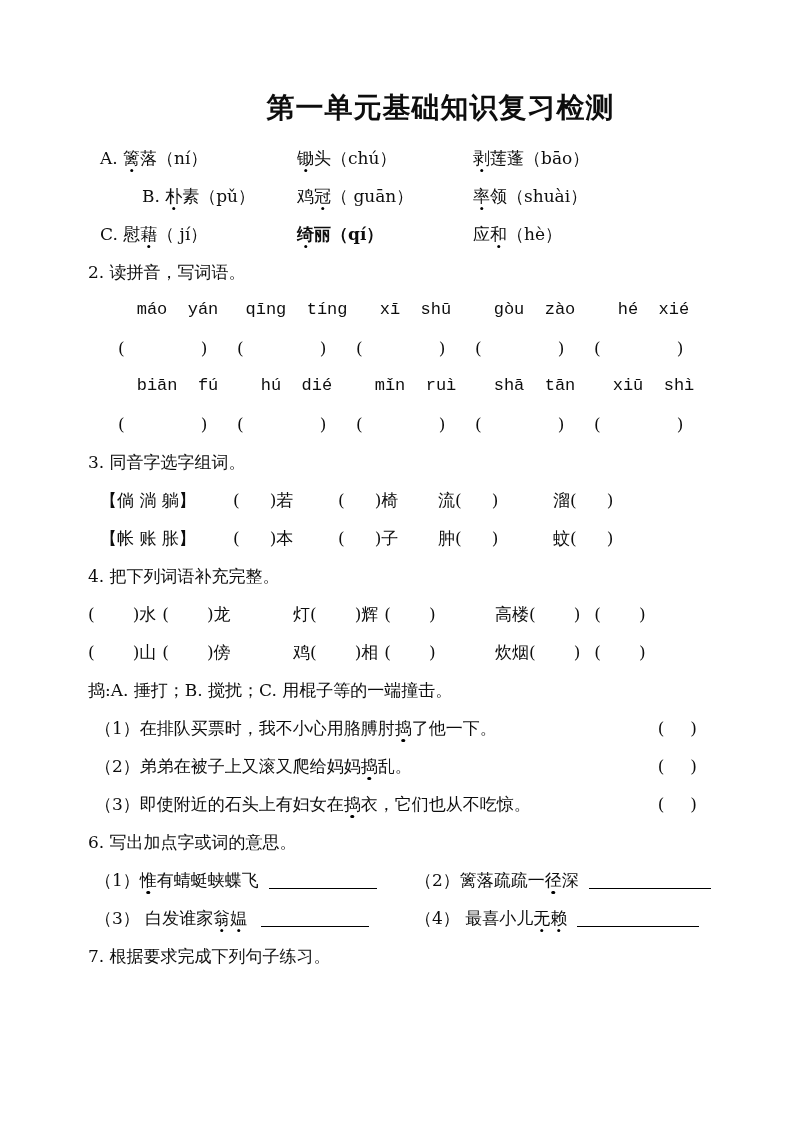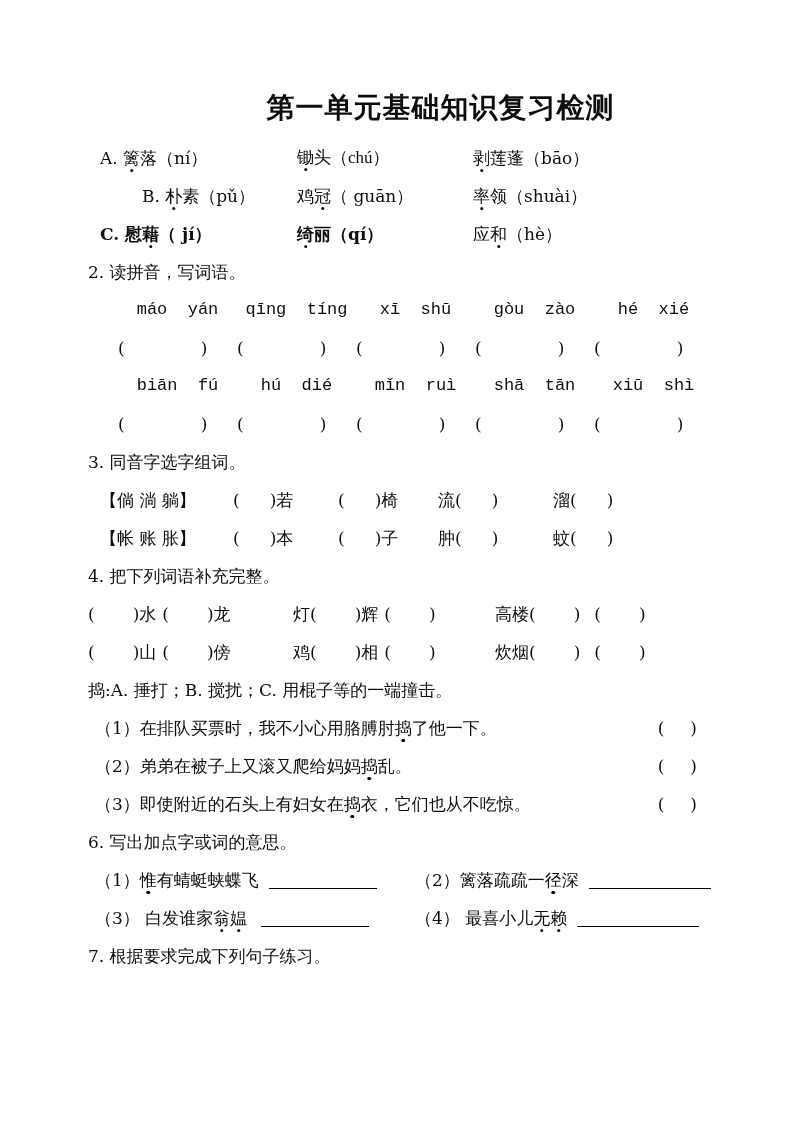--- a/index.html
+++ b/index.html
@@ -57,23 +57,23 @@
   .flexline{display:flex;justify-content:space-between;padding-right:16px;}
   .flexline .left{flex:0 1 auto;}
   .flexline .right{flex:0 0 auto;}
 </style>
 </head>
 <body>
 
 <div class="page">
   <h1 class="title">第一单元基础知识复习检测</h1>
   <div id="doc-content">
-      <div class="line ind1"><span class="cell" style="width: 197px;"><span>A. </span><span class="dot">篱</span><span>落（ní）</span></span><span class="cell" style="width: 176px; font-family: Liberation Serif, serif;"><span class="dot">锄</span><span>头（chú）</span></span><span class="cell"><span class="dot">剥</span><span>莲蓬（bāo）</span></span></div>
+      <div class="line ind1"><span class="cell" style="width: 197px;"><span>A. </span><span class="dot">篱</span><span>落（ní）</span></span><span class="cell" style="width: 176px;"><span class="dot">锄</span><span>头（chú）</span></span><span class="cell"><span class="dot">剥</span><span>莲蓬（bāo）</span></span></div>
       <div class="line ind1"><span class="cell" style="width: 197px; text-align: center;"><span>B. </span><span class="dot">朴</span><span>素（pǔ）</span></span><span class="cell" style="width: 176px;"><span>鸡</span><span class="dot">冠</span><span>（ guān）</span></span><span class="cell"><span class="dot">率</span><span>领（shuài）</span></span></div>
-      <div class="line ind1"><span class="cell" style="width: 197px; font-weight: bold;"><span>C. 慰</span><span class="dot">藉</span><span>（ jí）</span></span><span class="cell" style="width: 176px; font-weight: bold;"><span class="dot">绮</span><span>丽（qí）</span></span><span class="cell"><span>应</span><span class="dot">和</span><span>（hè）</span></span></div>
+      <div class="line ind1"><span class="cell" style="width: 197px;"><span>C. 慰</span><span class="dot">藉</span><span>（ jí）</span></span><span class="cell" style="width: 176px; font-weight: bold;"><span class="dot">绮</span><span>丽（qí）</span></span><span class="cell"><span>应</span><span class="dot">和</span><span>（hè）</span></span></div>
       <div class="line "><span>2. 读拼音，写词语。</span></div>
       <div class="line ind2"><span class="cell ctr" style="width: 119px;"><span>máo  yán</span></span><span class="cell ctr" style="width: 119px;"><span>qīng  tíng</span></span><span class="cell ctr" style="width: 119px;"><span>xī  shū</span></span><span class="cell ctr" style="width: 119px;"><span>gòu  zào</span></span><span class="cell ctr" style="width: 119px;"><span>hé  xié</span></span></div>
       <div class="line ind2"><span class="cell" style="width: 119px;"><span>(</span><span class="sp" style="width: 76px;"></span><span>)</span></span><span class="cell" style="width: 119px;"><span>(</span><span class="sp" style="width: 76px;"></span><span>)</span></span><span class="cell" style="width: 119px;"><span>(</span><span class="sp" style="width: 76px;"></span><span>)</span></span><span class="cell" style="width: 119px;"><span>(</span><span class="sp" style="width: 76px;"></span><span>)</span></span><span class="cell" style="width: 119px;"><span>(</span><span class="sp" style="width: 76px;"></span><span>)</span></span></div>
       <div class="line ind2"><span class="cell ctr" style="width: 119px;"><span>biān  fú</span></span><span class="cell ctr" style="width: 119px;"><span>hú  dié</span></span><span class="cell ctr" style="width: 119px;"><span>mǐn  ruì</span></span><span class="cell ctr" style="width: 119px;"><span>shā  tān</span></span><span class="cell ctr" style="width: 119px;"><span>xiū  shì</span></span></div>
       <div class="line ind2"><span class="cell" style="width: 119px;"><span>(</span><span class="sp" style="width: 76px;"></span><span>)</span></span><span class="cell" style="width: 119px;"><span>(</span><span class="sp" style="width: 76px;"></span><span>)</span></span><span class="cell" style="width: 119px;"><span>(</span><span class="sp" style="width: 76px;"></span><span>)</span></span><span class="cell" style="width: 119px;"><span>(</span><span class="sp" style="width: 76px;"></span><span>)</span></span><span class="cell" style="width: 119px;"><span>(</span><span class="sp" style="width: 76px;"></span><span>)</span></span></div>
       <div class="line "><span>3. 同音字选字组词。</span></div>
       <div class="line ind1"><span class="cell" style="width: 133px;"><span>【倘 淌 躺】</span></span><span class="cell" style="width: 105px;"><span>(</span><span class="sp" style="width: 30px;"></span><span>)若</span></span><span class="cell" style="width: 100px;"><span>(</span><span class="sp" style="width: 30px;"></span><span>)椅</span></span><span class="cell" style="width: 115px;"><span>流(</span><span class="sp" style="width: 30px;"></span><span>)</span></span><span class="cell"><span>溜(</span><span class="sp" style="width: 30px;"></span><span>)</span></span></div>
       <div class="line ind1"><span class="cell" style="width: 133px;"><span>【帐 账 胀】</span></span><span class="cell" style="width: 105px;"><span>(</span><span class="sp" style="width: 30px;"></span><span>)本</span></span><span class="cell" style="width: 100px;"><span>(</span><span class="sp" style="width: 30px;"></span><span>)子</span></span><span class="cell" style="width: 115px;"><span>肿(</span><span class="sp" style="width: 30px;"></span><span>)</span></span><span class="cell"><span>蚊(</span><span class="sp" style="width: 30px;"></span><span>)</span></span></div>
       <div class="line "><span>4. 把下列词语补充完整。</span></div>
       <div class="line "><span class="cell" style="width: 205px;"><span>(</span><span class="sp" style="width: 38px;"></span><span>)水</span><span class="sp" style="width: 6px;"></span><span>(</span><span class="sp" style="width: 38px;"></span><span>)龙</span></span><span class="cell" style="width: 202px;"><span>灯(</span><span class="sp" style="width: 38px;"></span><span>)辉</span><span class="sp" style="width: 6px;"></span><span>(</span><span class="sp" style="width: 38px;"></span><span>)</span></span><span class="cell"><span>高楼(</span><span class="sp" style="width: 38px;"></span><span>)</span><span class="sp" style="width: 14px;"></span><span>(</span><span class="sp" style="width: 38px;"></span><span>)</span></span></div>

